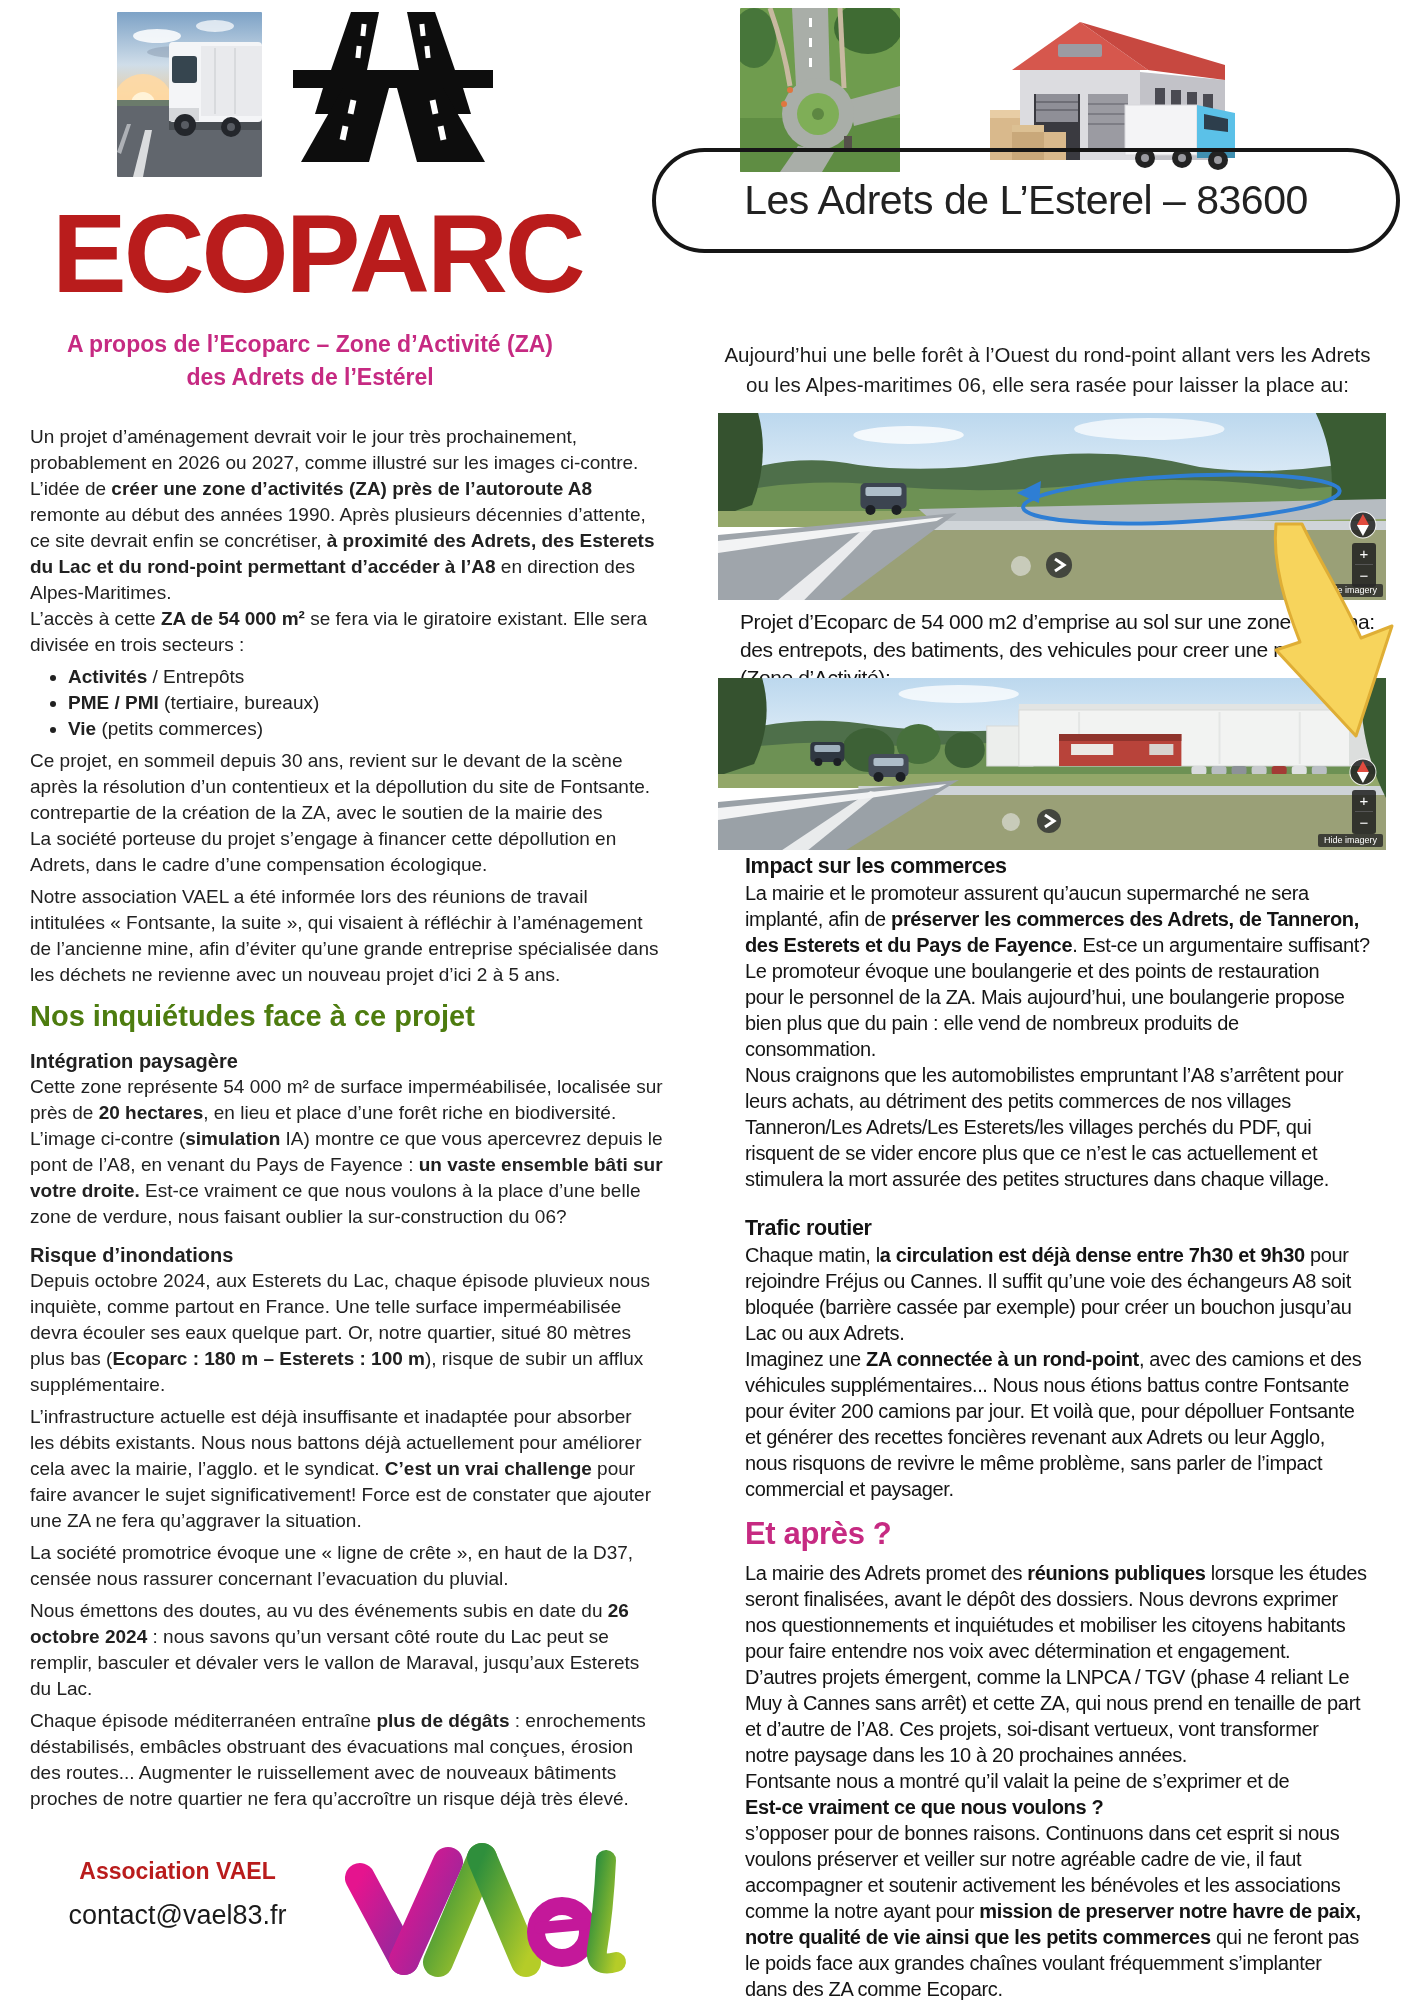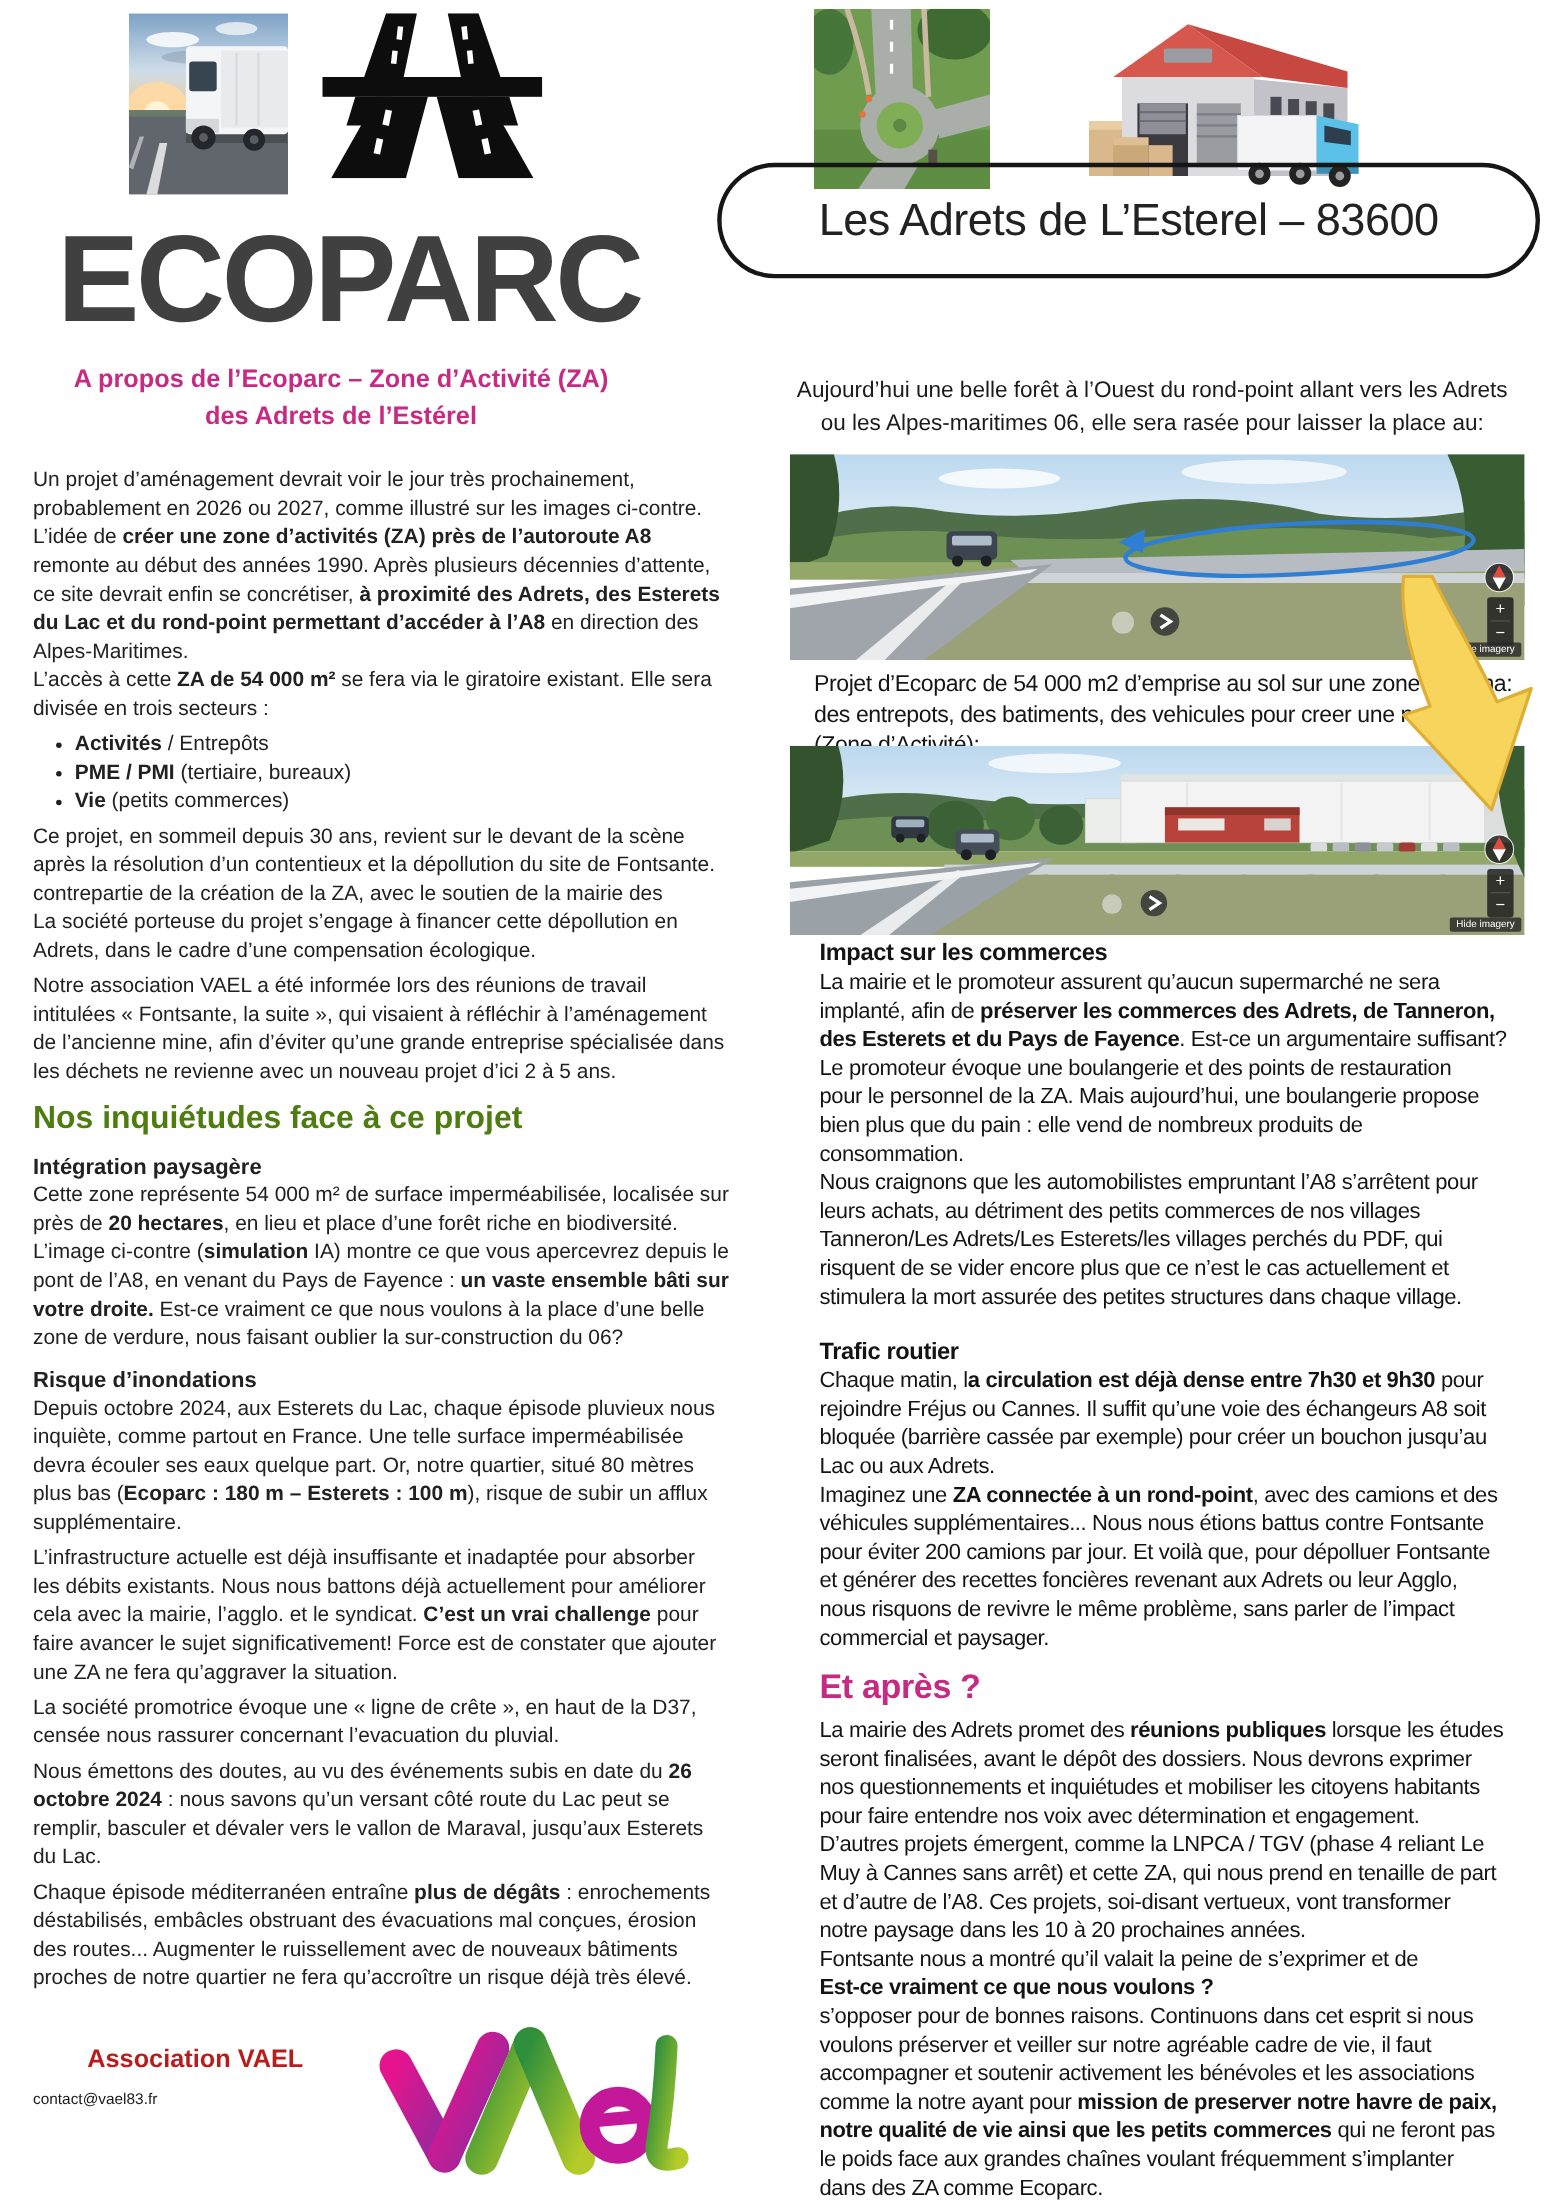--- a/index.html
+++ b/index.html
@@ -3,21 +3,21 @@
 <meta charset="utf-8">
 <style>
   html,body{margin:0;padding:0;background:#777;}
   .page{position:relative;width:1414px;height:2000px;background:#fff;margin:0 auto;overflow:hidden;
         font-family:"Liberation Sans",sans-serif;color:#212121;}
   .abs{position:absolute;}
   .b{font-weight:700;}
   .ln{white-space:nowrap;}
 
   
-  .ecoparc-title{left:52px;top:198px;font-size:112px;font-weight:600;letter-spacing:-3px;color:#404040;line-height:1;}
+  .ecoparc-title{left:52px;top:198px;font-size:112px;font-weight:600;letter-spacing:-3px;color:#b91c1c;line-height:1;}
   .oval-badge{left:652px;top:148px;width:740px;height:97px;border:4px solid #161616;border-radius:60px;
               display:flex;align-items:center;justify-content:center;font-size:41px;font-weight:500;
               letter-spacing:-0.5px;color:#222;}
 
   
   .left-subtitle{left:10px;top:328px;width:600px;text-align:center;font-size:23px;font-weight:700;
                  line-height:33px;color:#c62a82;}
   .left-flow{left:30px;top:424px;width:668px;font-size:19px;line-height:26px;color:#212121;}
   .left-flow .para{margin:0 0 6px 0;}
   .left-flow .h2{font-size:29px;font-weight:700;line-height:36px;margin:10px 0 14px 0;}
@@ -40,21 +40,21 @@
   .photo1 svg,.photo2 svg{display:block;width:100%;height:100%;}
   .hide-imagery{position:absolute;right:3px;bottom:3px;background:rgba(40,40,40,.82);color:#fff;
                 font-size:9px;line-height:13px;padding:0 6px;border-radius:2px;}
   .sv-zoom{position:absolute;right:10px;width:24px;height:44px;background:rgba(32,32,32,.85);border-radius:3px;
            color:#fff;font-size:15px;text-align:center;line-height:21px;}
   .sv-zoom .zdiv{height:1px;background:#555;margin:0 3px;}
   .yellow-arrow{left:1242px;top:522px;width:158px;height:222px;z-index:5;}
 
   
   .assoc-name{left:30px;top:1858px;width:295px;text-align:center;font-size:23px;font-weight:700;color:#b91c1c;}
-  .assoc-mail{left:30px;top:1900px;width:295px;text-align:left;font-size:14px;color:#1a1a1a;text-decoration:none;}
+  .assoc-mail{left:30px;top:1900px;width:295px;text-align:center;font-size:27px;color:#1a1a1a;text-decoration:none;}
   .vael-logo{left:330px;top:1832px;width:305px;height:162px;}
 
   .hdr-img{overflow:hidden;border-radius:1px;}
 </style>
 </head>
 <body>
 
 <div class="page">
 
   <div class="abs hdr-img" style="left:117px;top:12px;width:145px;height:165px;">

